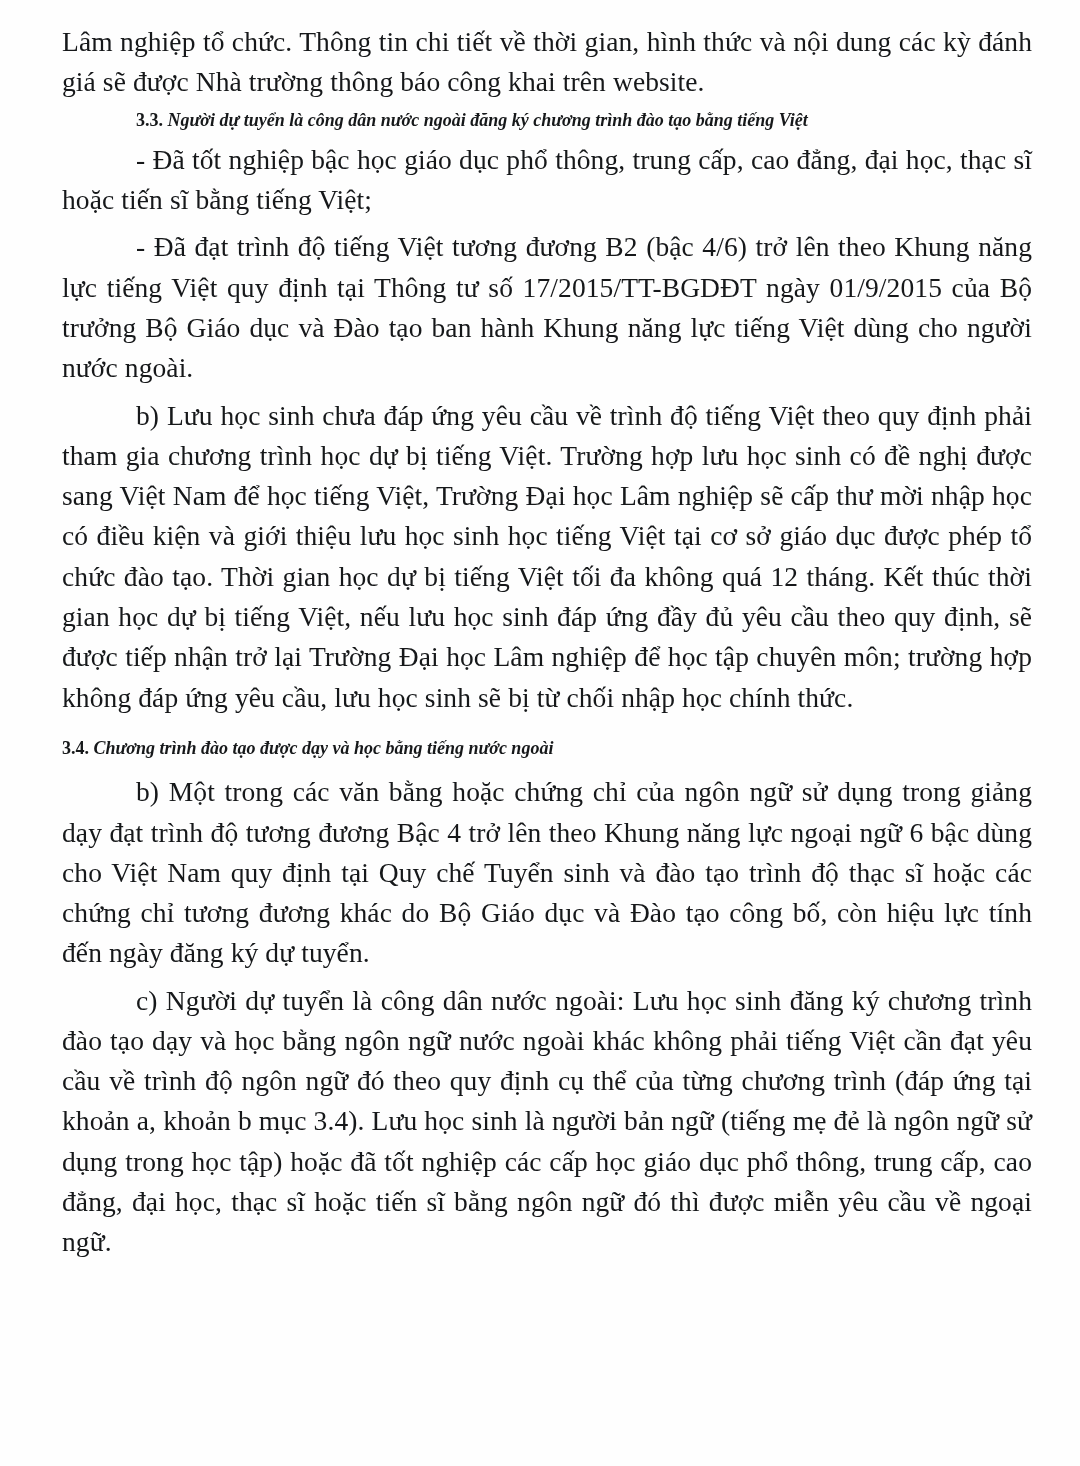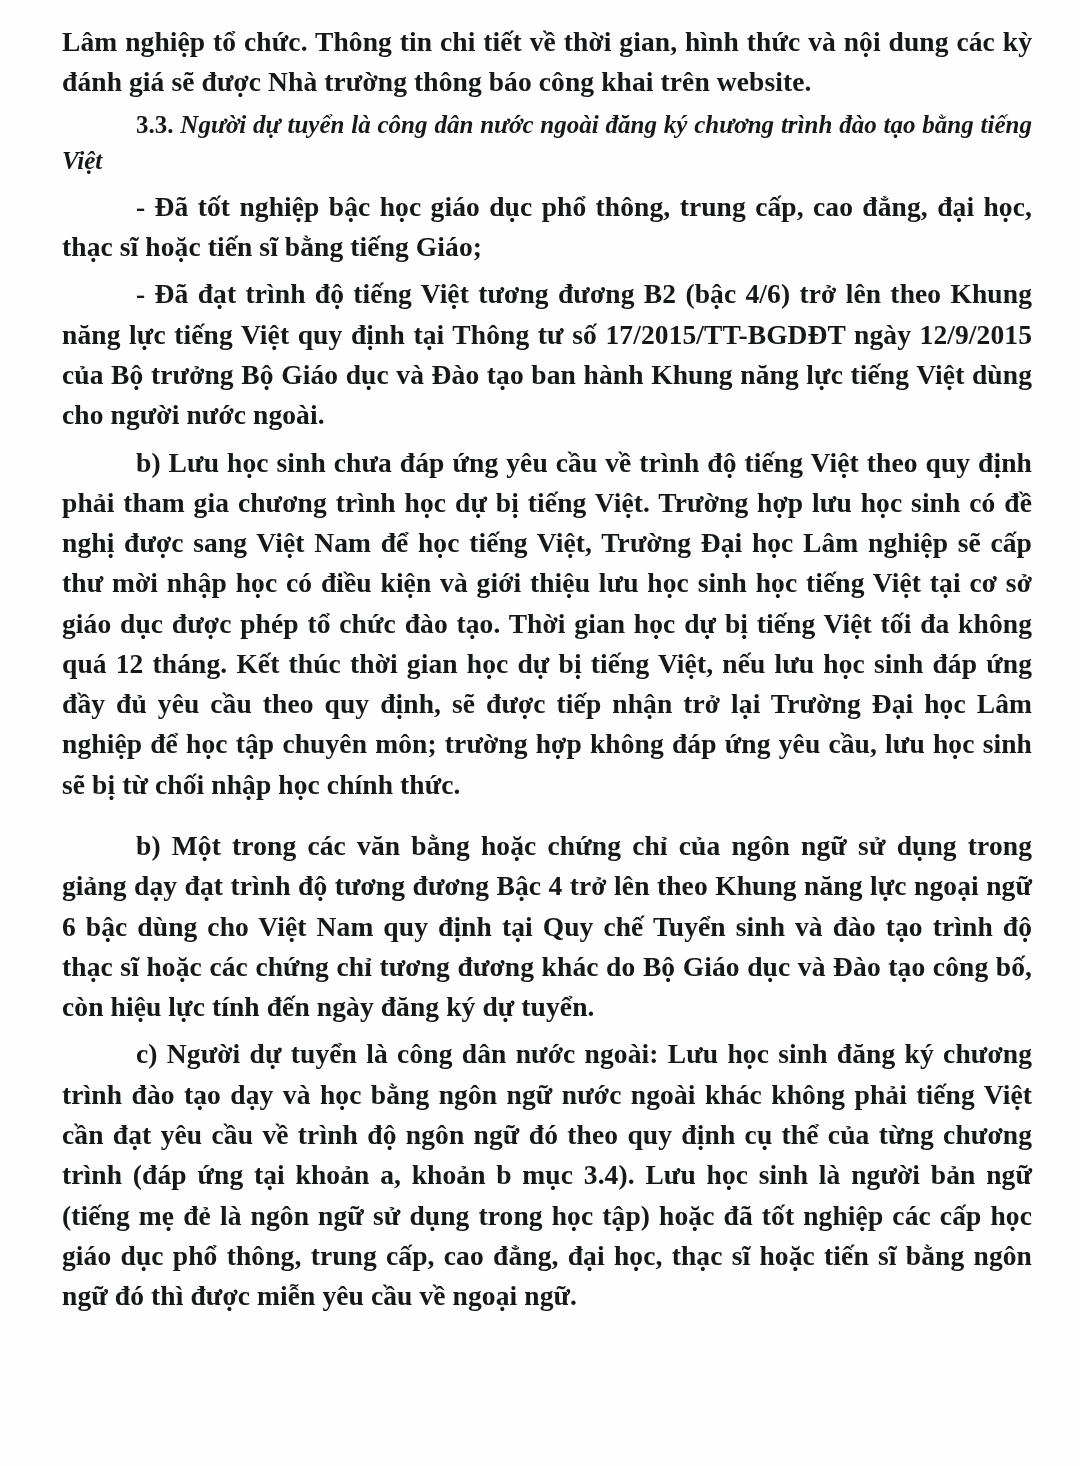--- a/index.html
+++ b/index.html
@@ -20,27 +20,26 @@
     padding: 22px 48px 20px 62px;
     background: #fefefe;
   }
   .para {
     font-size: 27.5px;
     line-height: 1.465;
     text-align: justify;
     text-justify: inter-word;
     margin: 0 0 3px 0;
     letter-spacing: 0.1px;
-    font-weight: bold;
   }
   .indent {
     text-indent: 74px;
   }
   .heading {
-    font-size: 25px;
+    font-size: 18px;
     line-height: 1.465;
     font-weight: bold;
     font-style: italic;
     text-align: justify;
     margin: 4px 0 3px 0;
   }
   .heading .num {
     font-style: normal;
     font-weight: bold;
   }
@@ -62,32 +61,36 @@
   <p class="para">Lâm nghiệp tổ chức. Thông tin chi tiết về thời gian, hình thức và nội dung các kỳ đánh giá sẽ được Nhà trường thông báo công khai trên website.</p>
 
   <p class="heading sub33">
     <span class="num">3.3.</span>
     <span>Người dự tuyển là công dân nước ngoài đăng ký chương trình đào tạo bằng tiếng Việt</span>
   </p>
 
 
   <div class="spacer-s"></div>
 
-  <p class="para indent">- Đã tốt nghiệp bậc học giáo dục phổ thông, trung cấp, cao đẳng, đại học, thạc sĩ hoặc tiến sĩ bằng tiếng Giáo;</p>
+  <p class="para indent">- Đã tốt nghiệp bậc học giáo dục phổ thông, trung cấp, cao đẳng, đại học, thạc sĩ hoặc tiến sĩ bằng tiếng Việt;</p>
 
   <div class="spacer-s"></div>
 
-  <p class="para indent">- Đã đạt trình độ tiếng Việt tương đương B2 (bậc 4/6) trở lên theo Khung năng lực tiếng Việt quy định tại Thông tư số 17/2015/TT-BGDĐT ngày 12/9/2015 của Bộ trưởng Bộ Giáo dục và Đào tạo ban hành Khung năng lực tiếng Việt dùng cho người nước ngoài.</p>
+  <p class="para indent">- Đã đạt trình độ tiếng Việt tương đương B2 (bậc 4/6) trở lên theo Khung năng lực tiếng Việt quy định tại Thông tư số 17/2015/TT-BGDĐT ngày 01/9/2015 của Bộ trưởng Bộ Giáo dục và Đào tạo ban hành Khung năng lực tiếng Việt dùng cho người nước ngoài.</p>
 
   <div class="spacer-s"></div>
 
   <p class="para indent">b) Lưu học sinh chưa đáp ứng yêu cầu về trình độ tiếng Việt theo quy định phải tham gia chương trình học dự bị tiếng Việt. Trường hợp lưu học sinh có đề nghị được sang Việt Nam để học tiếng Việt, Trường Đại học Lâm nghiệp sẽ cấp thư mời nhập học có điều kiện và giới thiệu lưu học sinh học tiếng Việt tại cơ sở giáo dục được phép tổ chức đào tạo. Thời gian học dự bị tiếng Việt tối đa không quá 12 tháng. Kết thúc thời gian học dự bị tiếng Việt, nếu lưu học sinh đáp ứng đầy đủ yêu cầu theo quy định, sẽ được tiếp nhận trở lại Trường Đại học Lâm nghiệp để học tập chuyên môn; trường hợp không đáp ứng yêu cầu, lưu học sinh sẽ bị từ chối nhập học chính thức.</p>
 
   <div class="spacer-m"></div>
 
+  <p class="heading sub34">
+    <span class="num">3.4.</span>
+    <span>Chương trình đào tạo được dạy và học bằng tiếng nước ngoài</span>
+  </p>
 
 
   <div class="spacer-s"></div>
 
 
   <div class="spacer-s"></div>
 
   <p class="para indent">b) Một trong các văn bằng hoặc chứng chỉ của ngôn ngữ sử dụng trong giảng dạy đạt trình độ tương đương Bậc 4 trở lên theo Khung năng lực ngoại ngữ 6 bậc dùng cho Việt Nam quy định tại Quy chế Tuyển sinh và đào tạo trình độ thạc sĩ hoặc các chứng chỉ tương đương khác do Bộ Giáo dục và Đào tạo công bố, còn hiệu lực tính đến ngày đăng ký dự tuyển.</p>
 
   <div class="spacer-s"></div>

